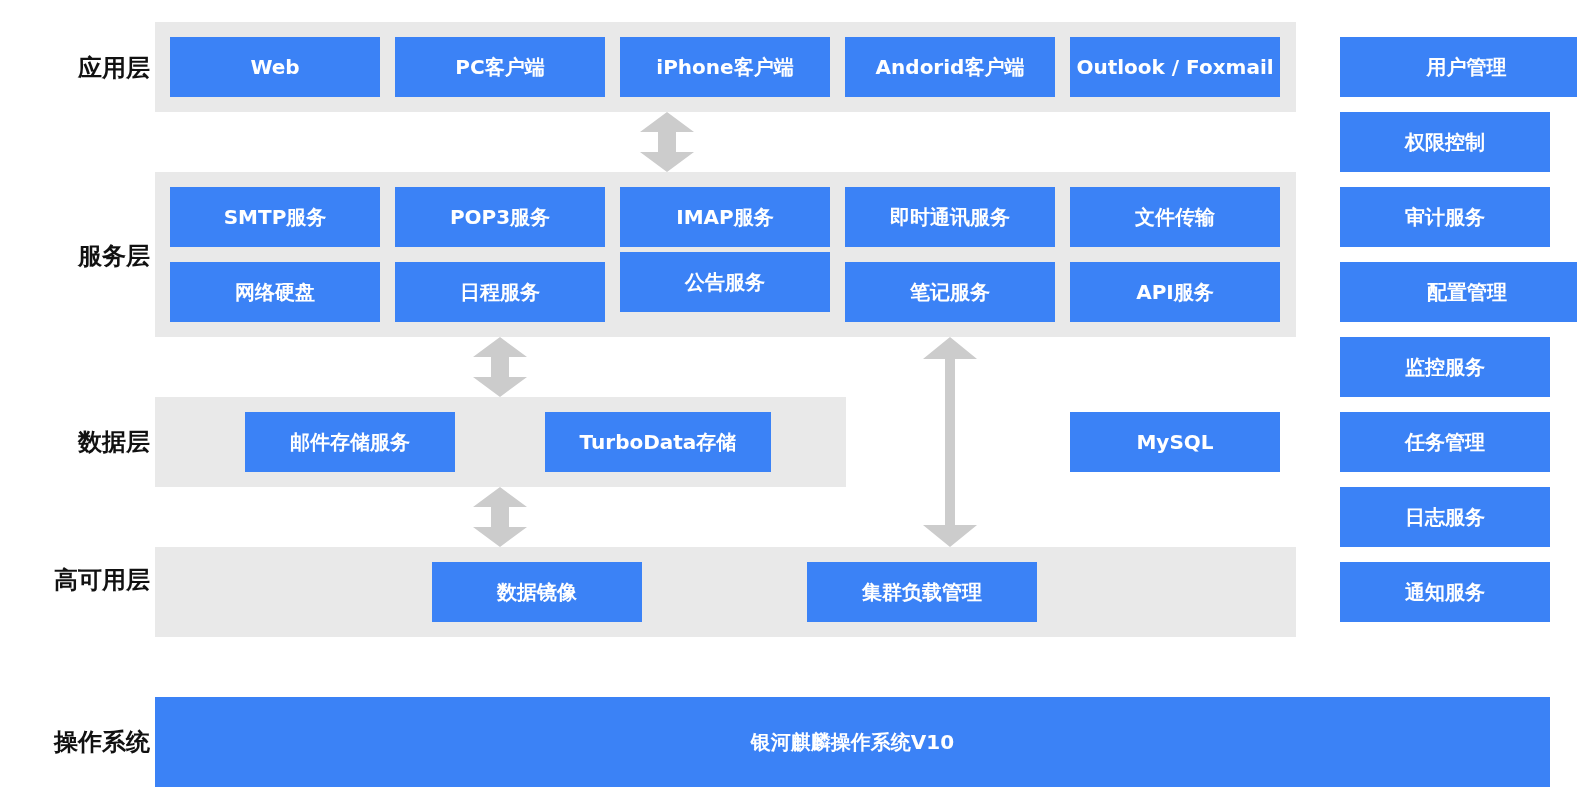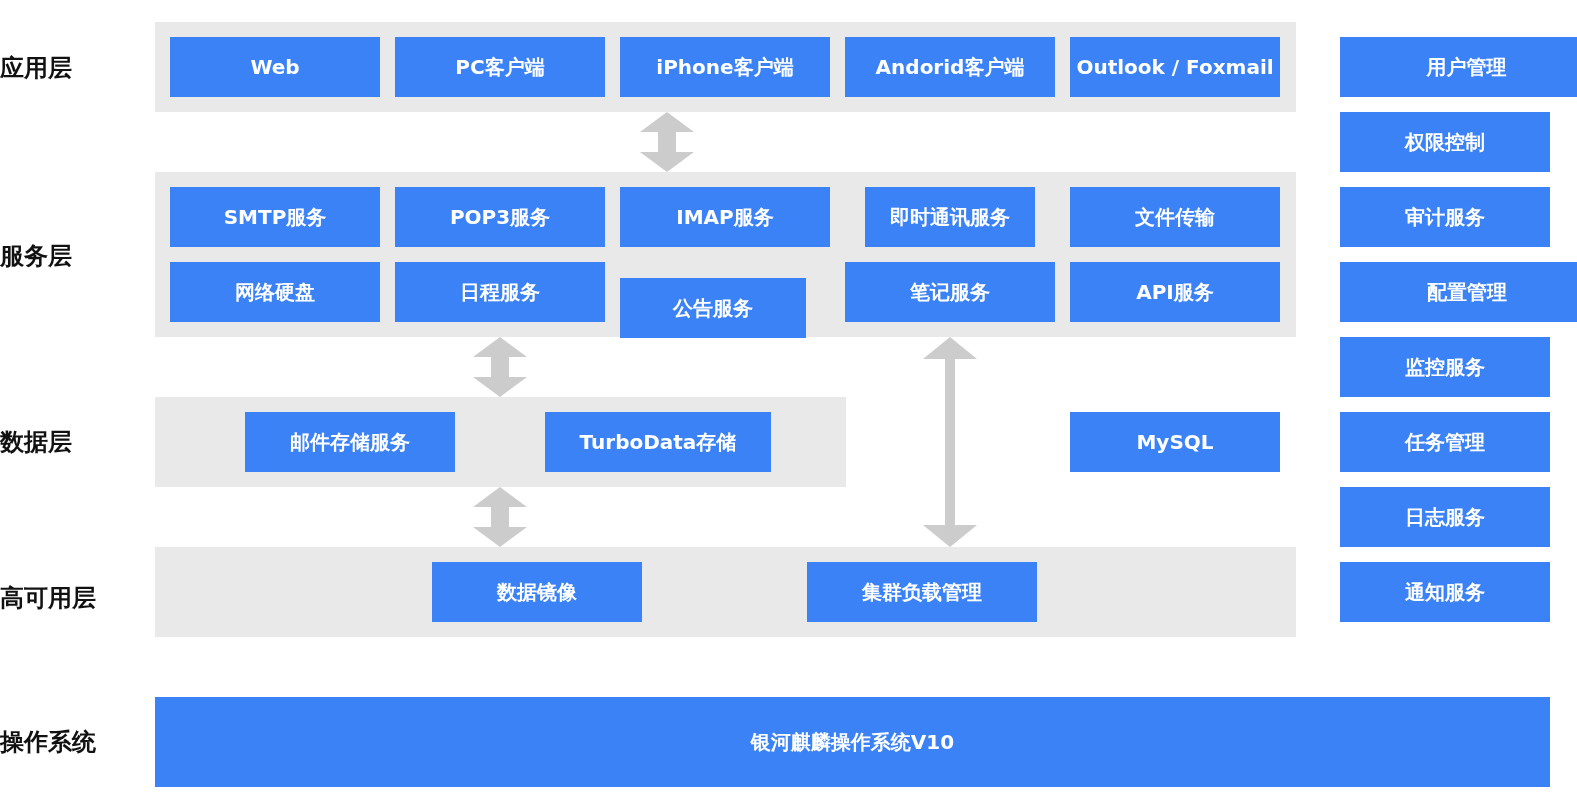--- a/index.html
+++ b/index.html
@@ -1,54 +1,54 @@
 <!DOCTYPE html>
 <html><head>
 <meta charset="utf-8">
 <style>
   html, body { margin:0; padding:0; background:#ffffff; }
   body { width:1577px; height:812px; position:relative; overflow:hidden;
          font-family:"DejaVu Sans", "Liberation Sans", sans-serif; }
-  .layer-label { position:absolute; left:0; width:150px; text-align:left;
+  .layer-label { position:absolute; left:0; width:150px; text-align:right;
                  font-size:24px; font-weight:bold; color:#111; }
   .panel { position:absolute; background:#e9e9e9; }
   .box { position:absolute; background:#3b82f6; color:#fff; font-weight:bold;
          font-size:20px; display:flex; align-items:center; justify-content:center;
          white-space:nowrap; height:60px;text-align:center; }
   .arrow { position:absolute; }
 </style>
 </head>
 <body>
 
 <div class="layer-label" style="top:52px">应用层</div>
 <div class="layer-label" style="top:240px">服务层</div>
 <div class="layer-label" style="top:426px">数据层</div>
-<div class="layer-label" style="top:582px">高可用层</div>
+<div class="layer-label" style="top:564px">高可用层</div>
 <div class="layer-label" style="top:726px">操作系统</div>
 
 <div class="panel" style="left:155px;top:22px;width:1141px;height:90px"></div>
 <div class="panel" style="left:155px;top:172px;width:1141px;height:165px"></div>
 <div class="panel" style="left:155px;top:397px;width:691px;height:90px"></div>
 <div class="panel" style="left:155px;top:547px;width:1141px;height:90px"></div>
 
 <div class="box" style="left:170px;top:37px;width:210px">Web</div>
 <div class="box" style="left:395px;top:37px;width:210px">PC客户端</div>
 <div class="box" style="left:620px;top:37px;width:210px">iPhone客户端</div>
 <div class="box" style="left:845px;top:37px;width:210px">Andorid客户端</div>
 <div class="box" style="left:1070px;top:37px;width:210px">Outlook / Foxmail</div>
 
 <div class="box" style="left:170px;top:187px;width:210px">SMTP服务</div>
 <div class="box" style="left:395px;top:187px;width:210px">POP3服务</div>
 <div class="box" style="left:620px;top:187px;width:210px">IMAP服务</div>
-<div class="box" style="left:865px;top:187px;width:170px">即时通讯服务</div>
+<div class="box" style="left:845px;top:187px;width:210px">即时通讯服务</div>
 <div class="box" style="left:1070px;top:187px;width:210px">文件传输</div>
 
 <div class="box" style="left:170px;top:262px;width:210px">网络硬盘</div>
 <div class="box" style="left:395px;top:262px;width:210px">日程服务</div>
-<div class="box" style="left:620px;top:278px;width:186px">公告服务</div>
+<div class="box" style="left:620px;top:252px;width:210px">公告服务</div>
 <div class="box" style="left:845px;top:262px;width:210px">笔记服务</div>
 <div class="box" style="left:1070px;top:262px;width:210px">API服务</div>
 
 <div class="box" style="left:245px;top:412px;width:210px">邮件存储服务</div>
 <div class="box" style="left:545px;top:412px;width:226px">TurboData存储</div>
 <div class="box" style="left:1070px;top:412px;width:210px">MySQL</div>
 
 <div class="box" style="left:432px;top:562px;width:210px">数据镜像</div>
 <div class="box" style="left:807px;top:562px;width:230px">集群负载管理</div>
 

